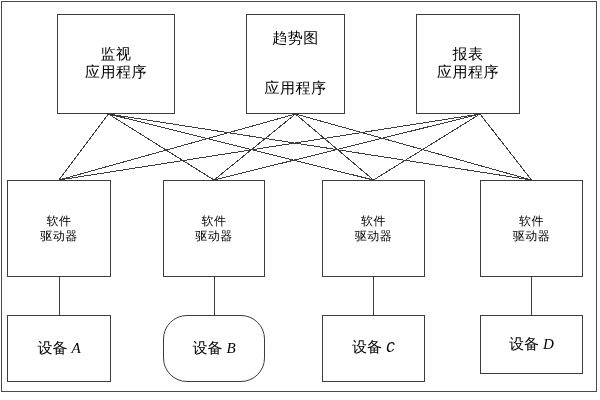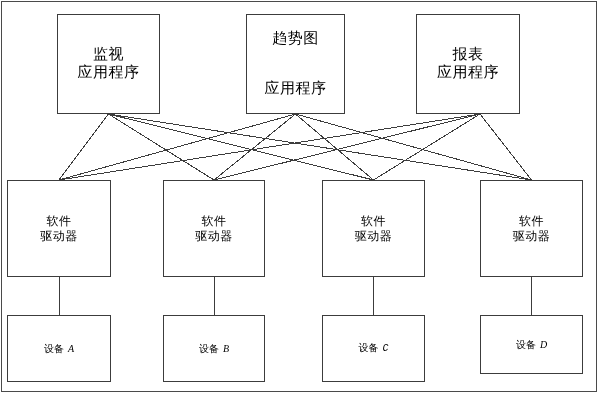--- a/index.html
+++ b/index.html
@@ -56,21 +56,21 @@
   }
   .app-node {
     font-size: 15px;
     letter-spacing: 0.5px;
   }
   .driver-node {
     font-size: 12px;
     letter-spacing: 0.5px;
   }
   .device-node {
-    font-size: 10px;
+    font-size: 15px;
   }
   .device-node .dev-label {
     white-space: nowrap;
   }
   .device-node .dev-letter {
     font-style: italic;
     padding-left: 4px;
   }
 </style>
 </head>
@@ -92,21 +92,21 @@
       <line x1="480" y1="114" x2="59" y2="180" stroke="#3c3c3c" stroke-width="1" shape-rendering="crispEdges"></line>
       <line x1="480" y1="114" x2="214" y2="180" stroke="#3c3c3c" stroke-width="1" shape-rendering="crispEdges"></line>
       <line x1="480" y1="114" x2="373.5" y2="180" stroke="#3c3c3c" stroke-width="1" shape-rendering="crispEdges"></line>
       <line x1="480" y1="114" x2="531.5" y2="180" stroke="#3c3c3c" stroke-width="1" shape-rendering="crispEdges"></line>
       <line x1="59" y1="277" x2="59" y2="315" stroke="#3c3c3c" stroke-width="1" shape-rendering="crispEdges"></line>
       <line x1="214" y1="277" x2="214" y2="315" stroke="#3c3c3c" stroke-width="1" shape-rendering="crispEdges"></line>
       <line x1="373.5" y1="277" x2="373.5" y2="315" stroke="#3c3c3c" stroke-width="1" shape-rendering="crispEdges"></line>
       <line x1="531.5" y1="277" x2="531.5" y2="315" stroke="#3c3c3c" stroke-width="1" shape-rendering="crispEdges"></line>
     </svg>
 
-  <div class="node-box app-node" style="left: 57px; top: 14px; width: 103px; height: 100px;">
+  <div class="node-box app-node" style="left: 57px; top: 14px; width: 118px; height: 100px;">
     <span class="line1">监视</span>
     <span class="line2">应用程序</span>
   </div>
   <div class="node-box app-node" style="left: 246px; top: 14px; width: 99px; height: 100px; gap: 32px;">
     <span class="line1">趋势图</span>
     <span class="line2">应用程序</span>
   </div>
   <div class="node-box app-node" style="left: 416px; top: 14px; width: 104px; height: 100px;">
     <span class="line1">报表</span>
     <span class="line2">应用程序</span>
@@ -125,21 +125,21 @@
     <span class="line2">驱动器</span>
   </div>
   <div class="node-box driver-node" style="left: 480px; top: 180px; width: 103px; height: 97px;">
     <span class="line1">软件</span>
     <span class="line2">驱动器</span>
   </div>
 
   <div class="node-box device-node" style="left: 7px; top: 315px; width: 104px; height: 67px;">
     <span class="dev-label"><span>设备</span><span class="dev-letter">A</span></span>
   </div>
-  <div class="node-box device-node" style="left: 163px; top: 315px; width: 102px; height: 67px;">
+  <div class="node-box device-node" style="left: 163px; top: 315px; width: 102px; height: 67px; border-radius: 24px;">
     <span class="dev-label"><span>设备</span><span class="dev-letter">B</span></span>
   </div>
   <div class="node-box device-node" style="left: 322px; top: 315px; width: 103px; height: 67px; font-family: Liberation Mono, monospace;">
     <span class="dev-label"><span>设备</span><span class="dev-letter">C</span></span>
   </div>
   <div class="node-box device-node" style="left: 480px; top: 315px; width: 103px; height: 59px;">
     <span class="dev-label"><span>设备</span><span class="dev-letter">D</span></span>
   </div>
 
 </div>

